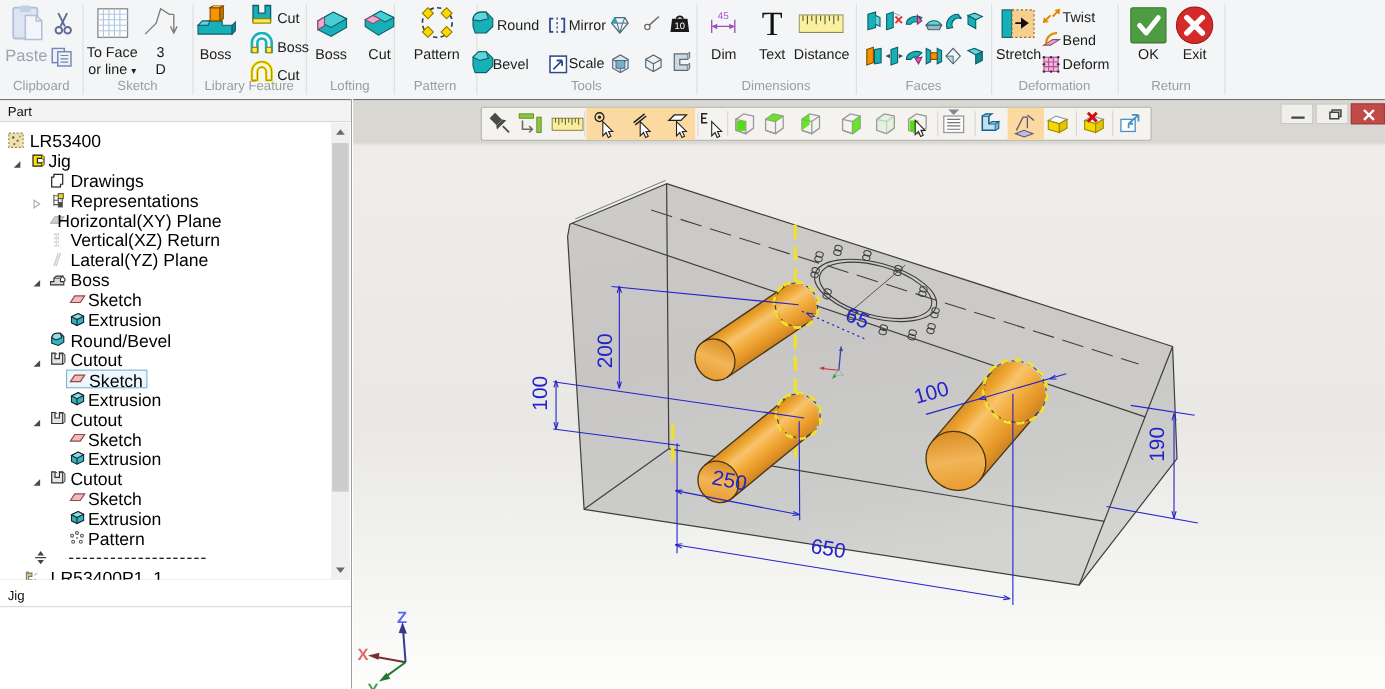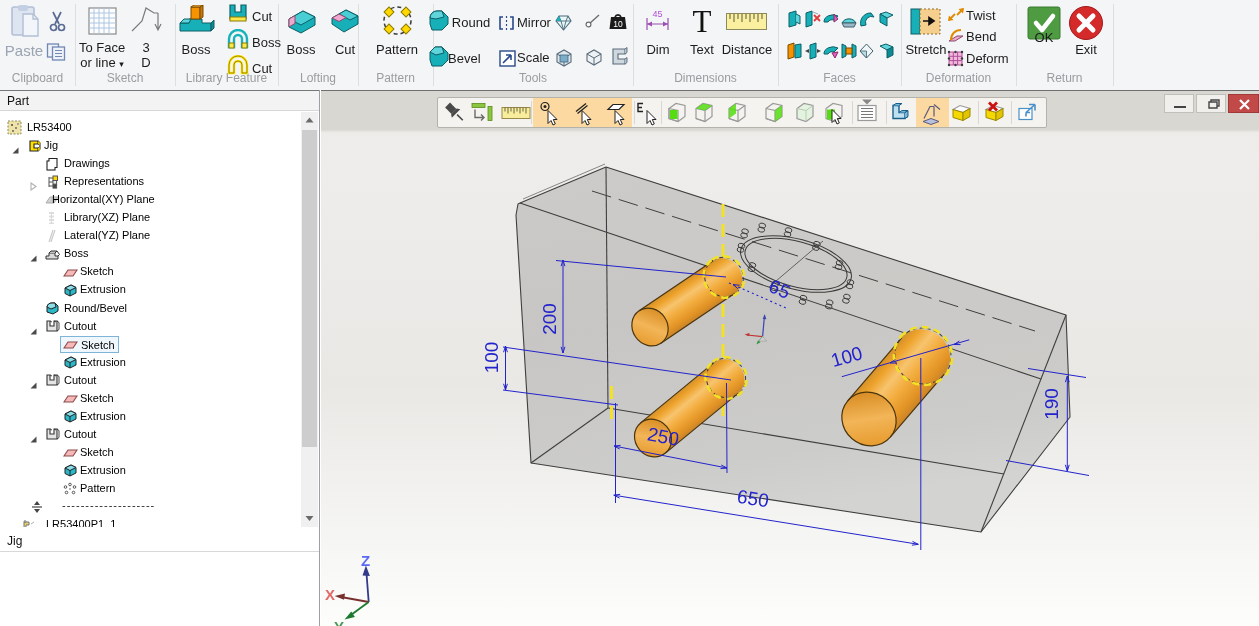--- a/index.html
+++ b/index.html
@@ -7,21 +7,21 @@
   *{box-sizing:border-box;}
   .abs{position:absolute;}
   #ribbon{position:absolute;left:0;top:0;width:1259px;height:90px;background:#f4f5f6;}
   .gsep{position:absolute;top:4px;height:82px;width:1px;background:#dcdee0;}
   .glabel{position:absolute;top:71px;font-size:12px;color:#9a9da0;text-align:center;}
   .rlabel{position:absolute;font-size:13px;color:#1c1c1c;text-align:center;white-space:nowrap;}
   .rlabel-dis{position:absolute;font-size:15px;color:#9aa4b2;text-align:center;}
   #leftpanel{position:absolute;left:0;top:90px;width:320px;height:536px;background:#fff;border-right:1px solid #9aa0a6;}
   #parthdr{position:absolute;left:0;top:0;width:319px;height:21px;background:#f3f3f3;border-top:1px solid #777;border-bottom:1px solid #d7d7d7;font-size:12px;color:#111;padding:3px 0 0 7px;}
   #tree{position:absolute;left:0;top:22px;width:319px;height:415px;background:#fff;overflow:hidden;}
-  .ti{position:absolute;height:18px;font-size:11px;color:#000;white-space:nowrap;text-align:center;}
+  .ti{position:absolute;height:18px;font-size:16px;color:#000;white-space:nowrap;text-align:center;}
   #scroll{position:absolute;right:1px;top:22px;width:17px;height:415px;background:#f0f0f0;z-index:6;}
   #viewport{position:absolute;left:321px;top:90px;width:938px;height:536px;
     background:linear-gradient(180deg,#d8d7d2 0%,#d8d7d2 7.2%,#edece9 7.8%,#eeedeb 12%,#e9e8e5 55%,#f6f6f4 85%,#fdfdfc 100%);
     border-top:1px solid #6f6f6f;}
 </style>
 </head>
 <body>
 <div id="ribbon">
 
   <div class="gsep" style="left:75px"></div>
@@ -268,21 +268,21 @@
         <circle cx="8.5" cy="15" r="1.2"></circle>
         <circle cx="15" cy="15" r="1.2"></circle>
       </g>
   </svg>
   <div class="rlabel" style="left:966px;top:51px;width:52px;text-align:left">Deform</div>
 
   <svg class="abs" style="left:1027px;top:6px" width="34" height="34" viewBox="0 0 34 34">
     <rect x="1" y="1" width="32" height="32" rx="2" fill="#4e9b42" stroke="#3a7a30" stroke-width="1"></rect>
     <path d="M9,17 L15,24 L26,10" fill="none" stroke="#fff" stroke-width="4.5" stroke-linecap="round" stroke-linejoin="round"></path>
   </svg>
-  <div class="rlabel" style="left:1030px;top:30px;width:28px">OK</div>
+  <div class="rlabel" style="left:1030px;top:42px;width:28px">OK</div>
   <svg class="abs" style="left:1068px;top:5px" width="36" height="36" viewBox="0 0 36 36">
     <circle cx="18" cy="18" r="16.5" fill="#d42a2a" stroke="#a01a1a" stroke-width="1"></circle>
     <path d="M11,11 L25,25 M25,11 L11,25" stroke="#fff" stroke-width="5" stroke-linecap="round"></path>
   </svg>
   <div class="rlabel" style="left:1072px;top:42px;width:28px">Exit</div>
 </div>
 <div id="leftpanel">
   <div id="parthdr">Part</div>
   <div id="scroll">
     <div class="abs" style="left:0;top:0;width:17px;height:17px;background:#f0f0f0">
@@ -338,21 +338,21 @@
 <div class="ti" style="left:64px;top:63px">Representations</div>
 <div class="abs" style="left:45px;top:81px"><svg width="14" height="14" viewBox="0 0 14 14">
           <path d="M1,10 L5,4 L13,4 L9,10 Z" fill="#d9d9d9" stroke="#aaa" stroke-width="1"></path>
           <path d="M3,9 L10,9 M4.5,7 L11.5,7 M6,5 L13,5" stroke="#bbb" stroke-width="0.8"></path>
         </svg></div>
 <div class="ti" style="left:52px;top:81px">Horizontal(XY) Plane</div>
 <div class="abs" style="left:45px;top:99px"><svg width="14" height="14" viewBox="0 0 14 14">
           <path d="M5,1 V13 M8,1 V13" stroke="#c9c9c9" stroke-width="1.2" stroke-dasharray="2,1.5"></path>
           <path d="M6.5,1 V13" stroke="#d9d9d9" stroke-width="1"></path>
         </svg></div>
-<div class="ti" style="left:64px;top:99px">Library(XZ) Plane</div>
+<div class="ti" style="left:64px;top:99px">Vertical(XZ) Return</div>
 <div class="abs" style="left:45px;top:117px"><svg width="14" height="14" viewBox="0 0 14 14">
           <path d="M4,13 L8,1 M6,13 L10,1" stroke="#c9c9c9" stroke-width="1.1"></path>
           <path d="M5,12 L9,2" stroke="#dcdcdc" stroke-width="1" stroke-dasharray="2,1.5"></path>
         </svg></div>
 <div class="ti" style="left:64px;top:117px">Lateral(YZ) Plane</div>
 <div class="abs" style="left:29px;top:137px"><svg width="9" height="9" viewBox="0 0 9 9">
           <path d="M7.5,1.5 L7.5,7.5 L1.5,7.5 Z" fill="#4a4a4a"></path>
         </svg></div>
 <div class="abs" style="left:45px;top:135px"><svg width="15" height="15" viewBox="0 0 15 15">
           <path d="M1,9 L4,9 L4,6 L10,6 L10,9 L13,9 L13,12 L1,12 Z" fill="#d9d9d9" stroke="#333" stroke-width="1"></path>

